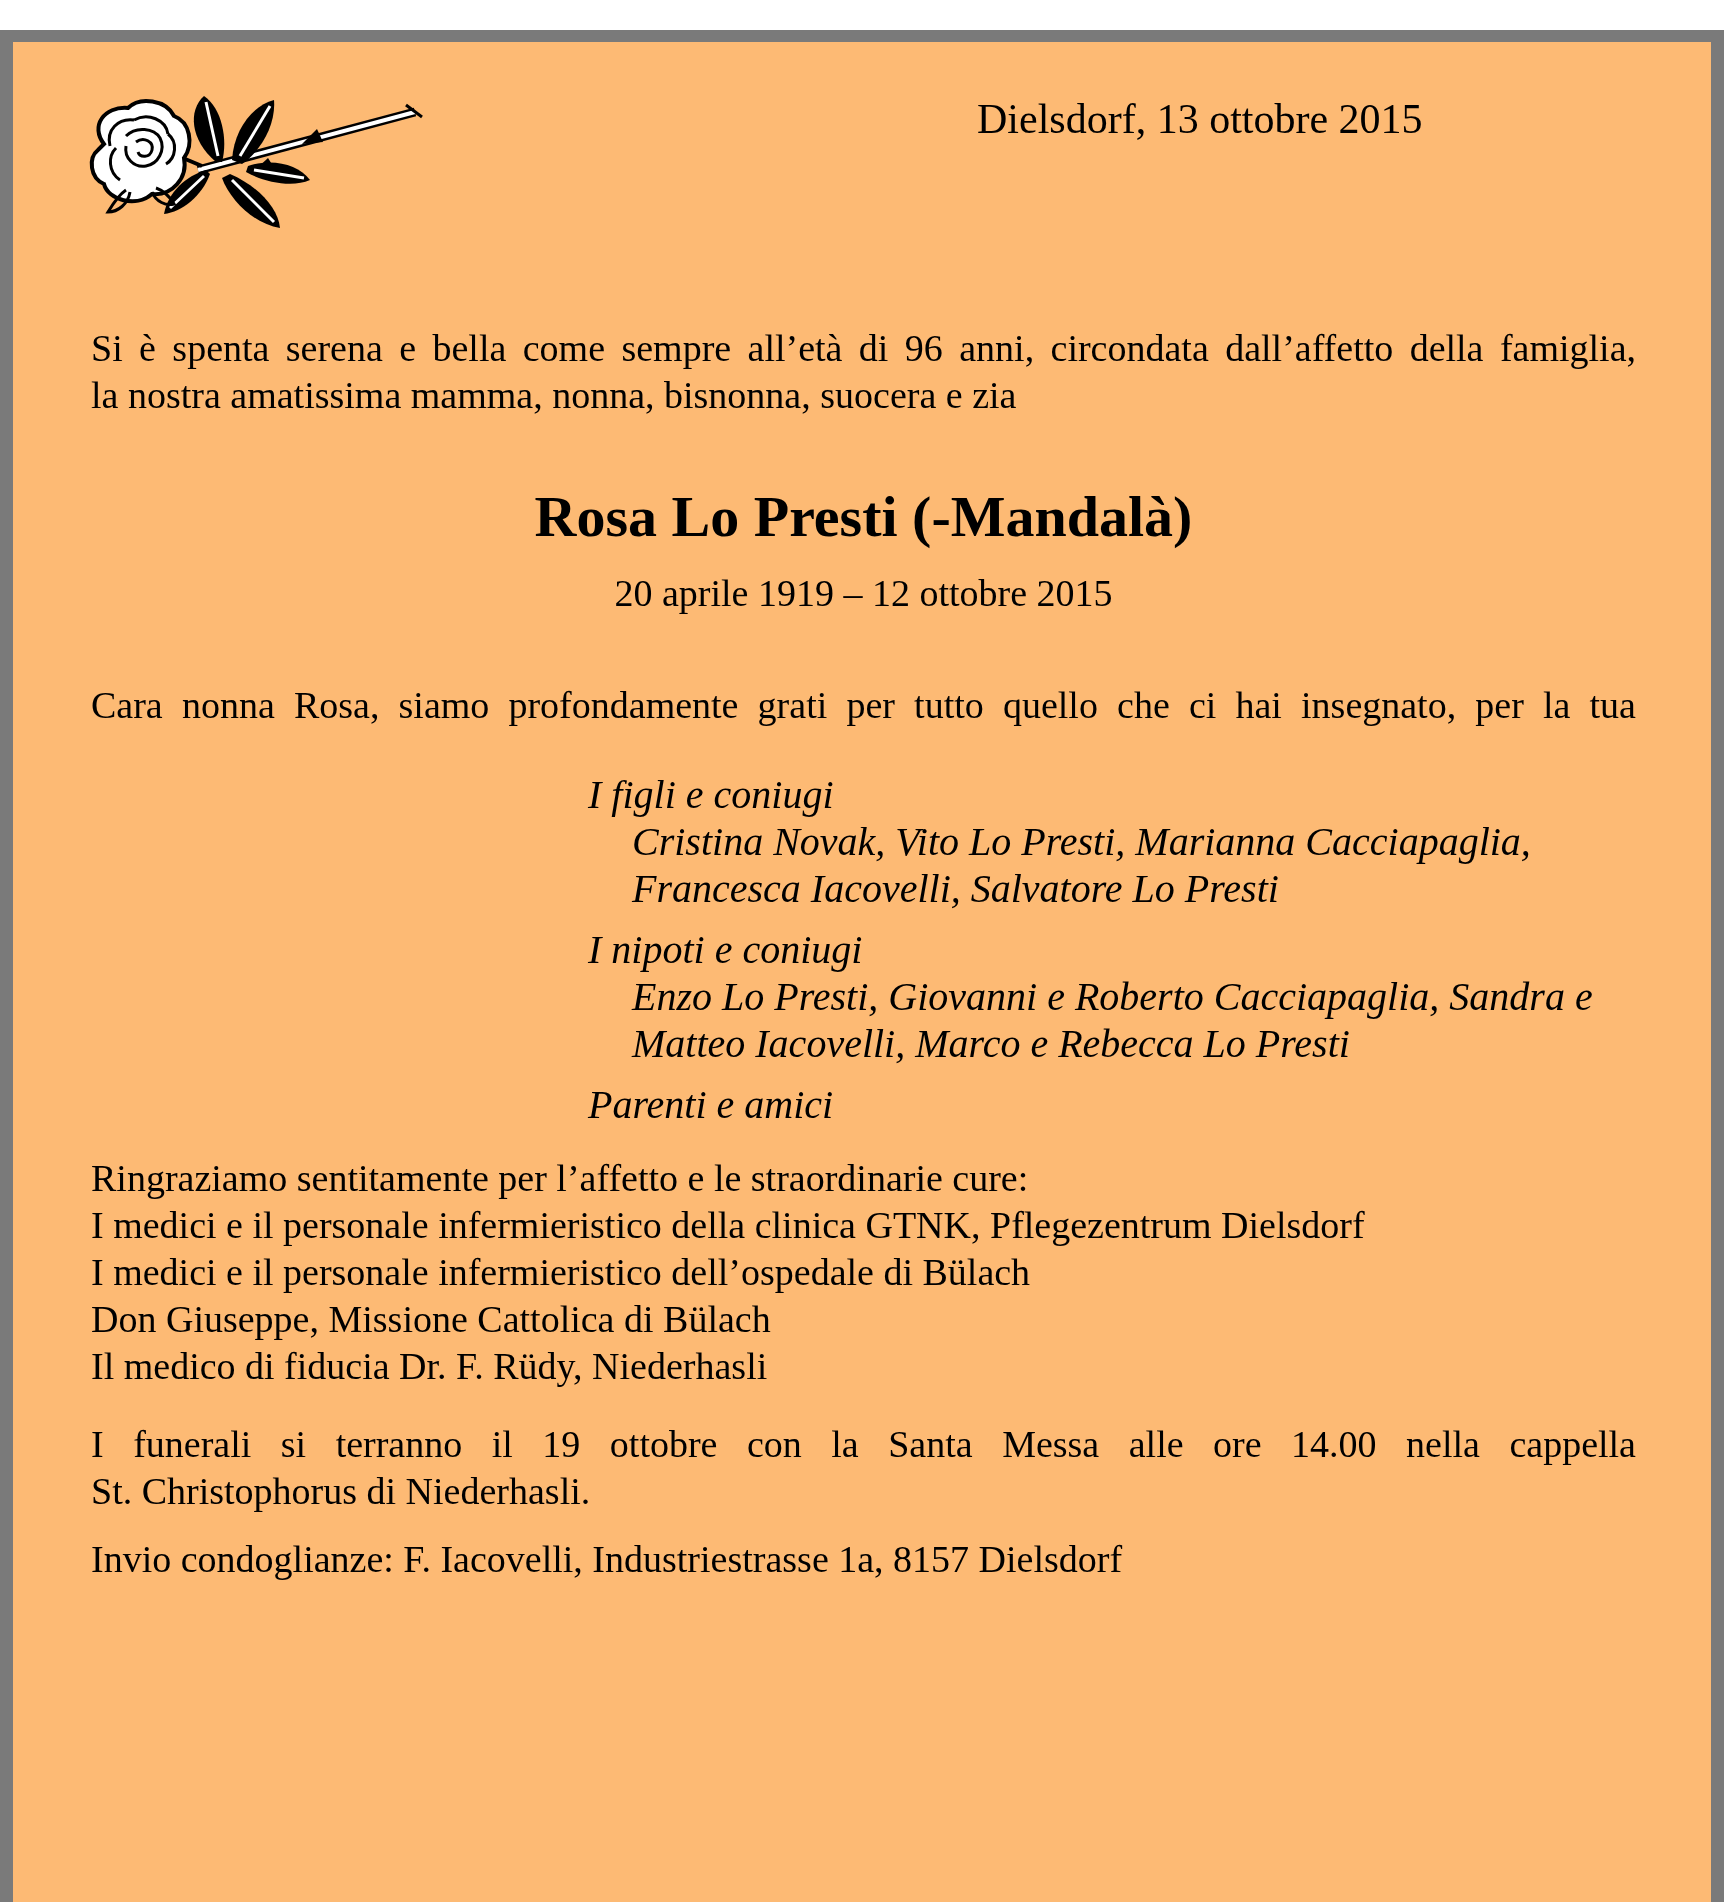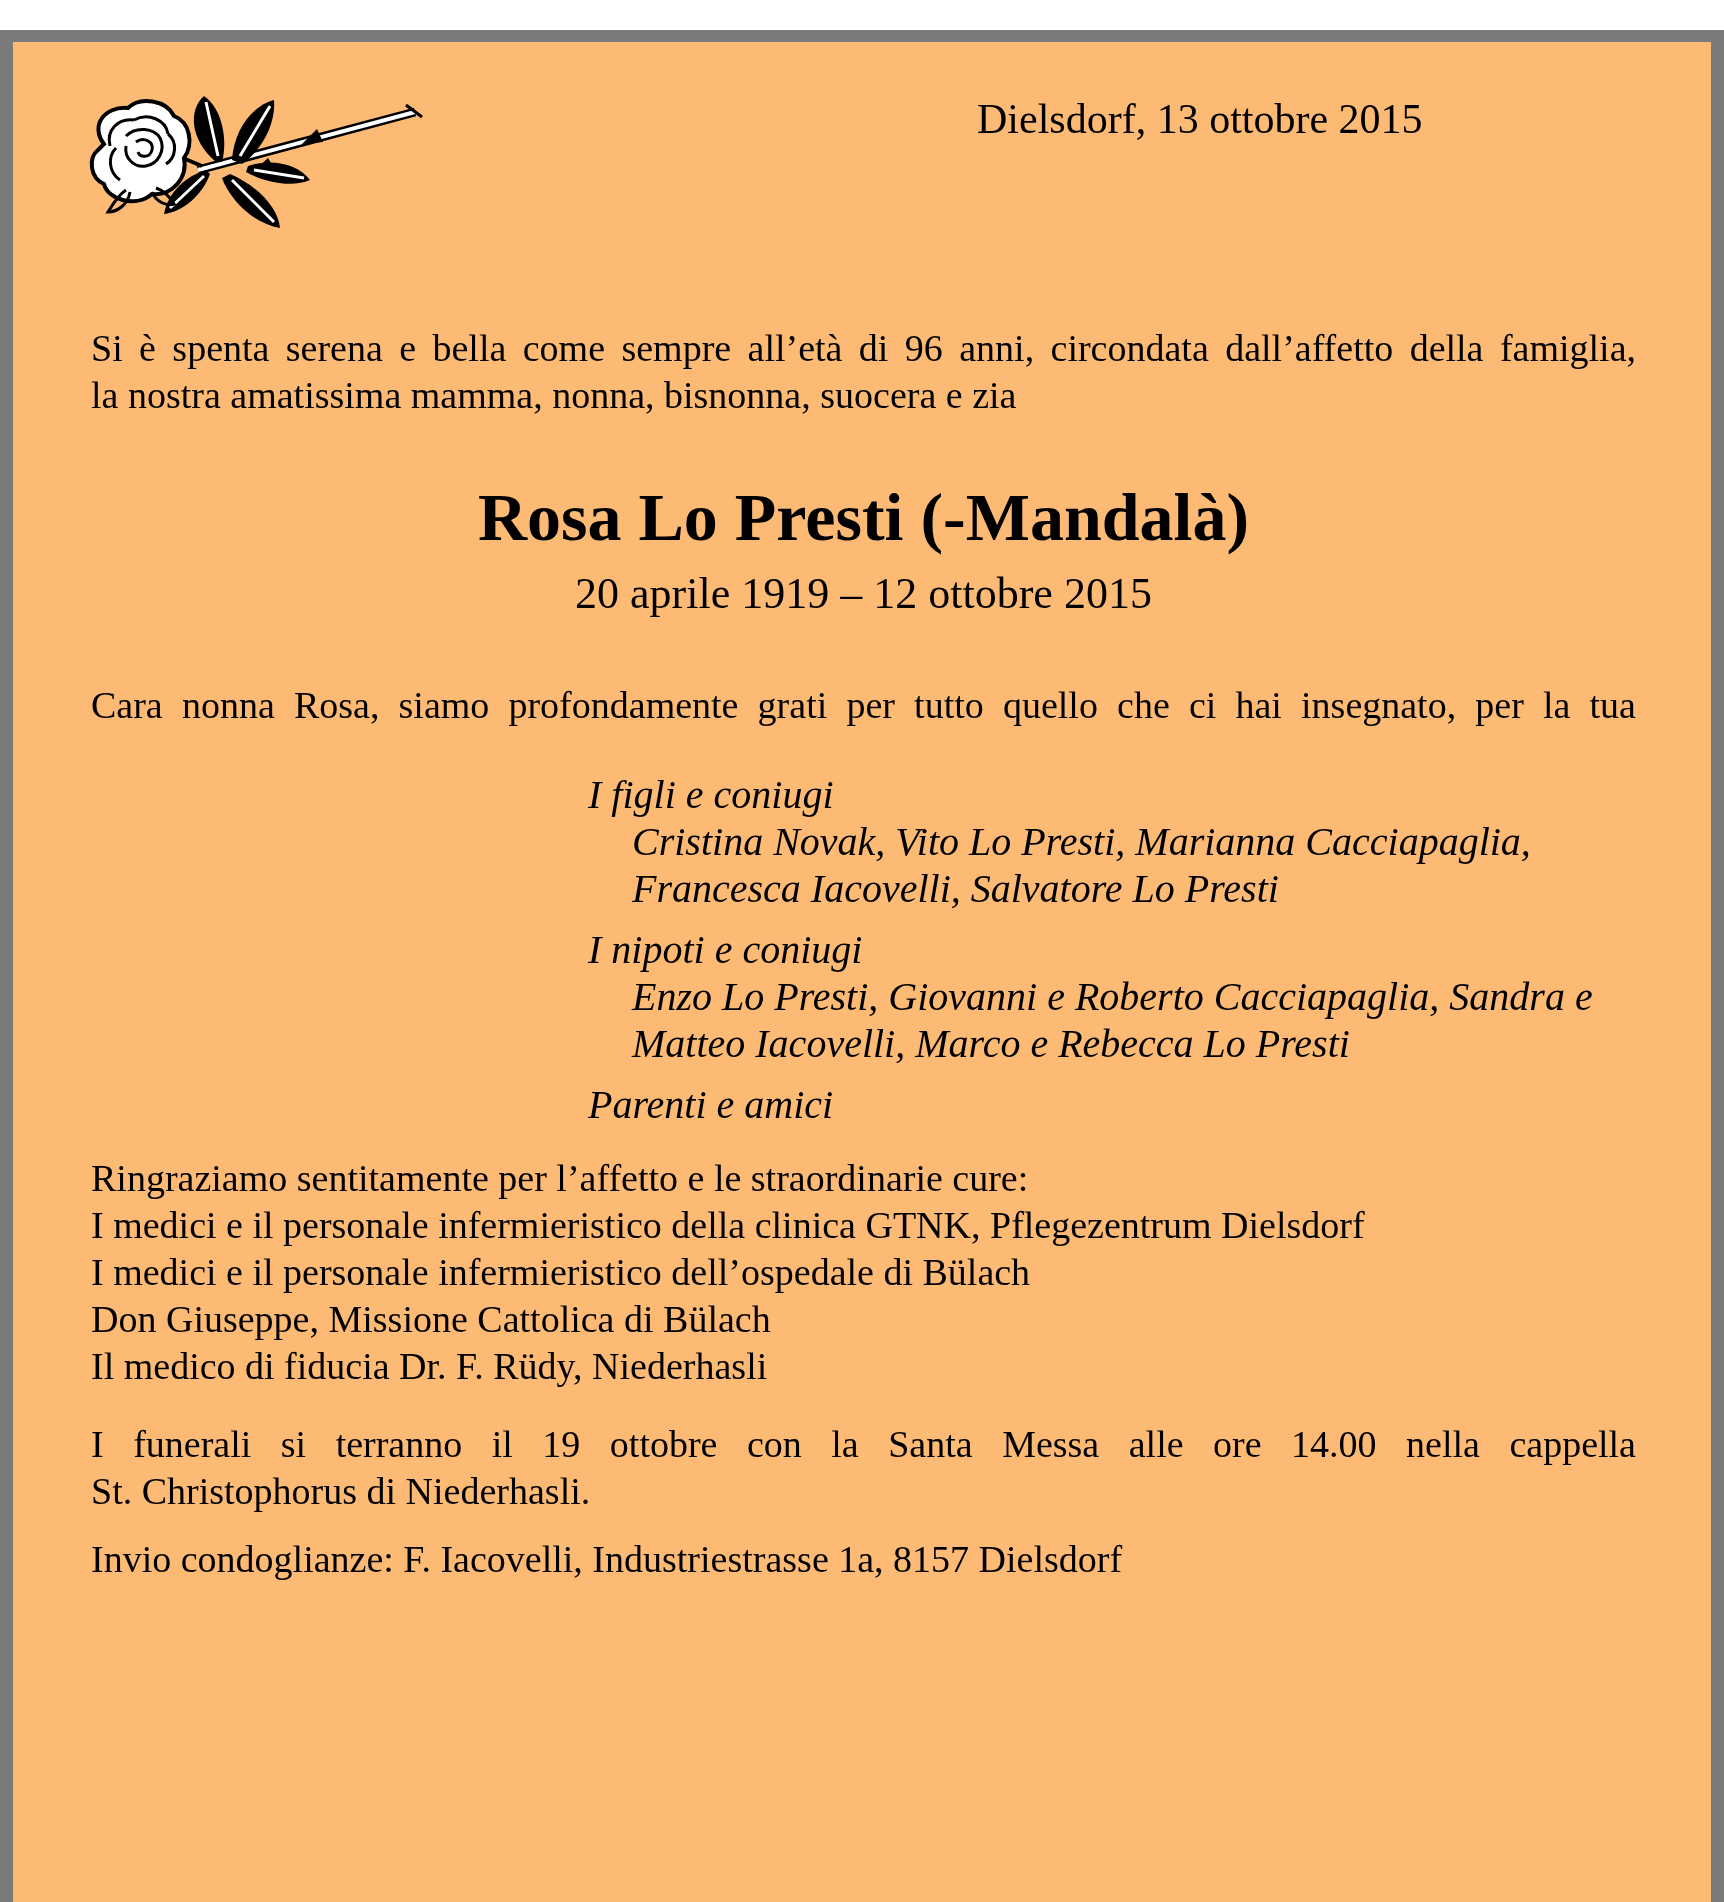--- a/index.html
+++ b/index.html
@@ -40,30 +40,30 @@
 
   .body-text { font-size: 38px; line-height: 47px; font-family: Liberation Serif, serif; }
 
   .line-j { text-align: justify; text-align-last: justify; }
   .line-l { text-align: left; }
 
   .intro { margin-top: 133px; }
 
   .title {
     margin-top: 50px;
-    font-size: 68px;
+    font-size: 58px;
     line-height: 96px;
     font-weight: bold;
     text-align: center;
     white-space: nowrap;
   }
 
   .life-dates {
     margin-top: 5px;
-    font-size: 44px;
+    font-size: 38px;
     line-height: 47px;
     text-align: center;
     white-space: nowrap;
   }
 
   .tribute { margin-top: 65px; }
 
   .family {
     margin-top: 42px;
     margin-left: 497px;

